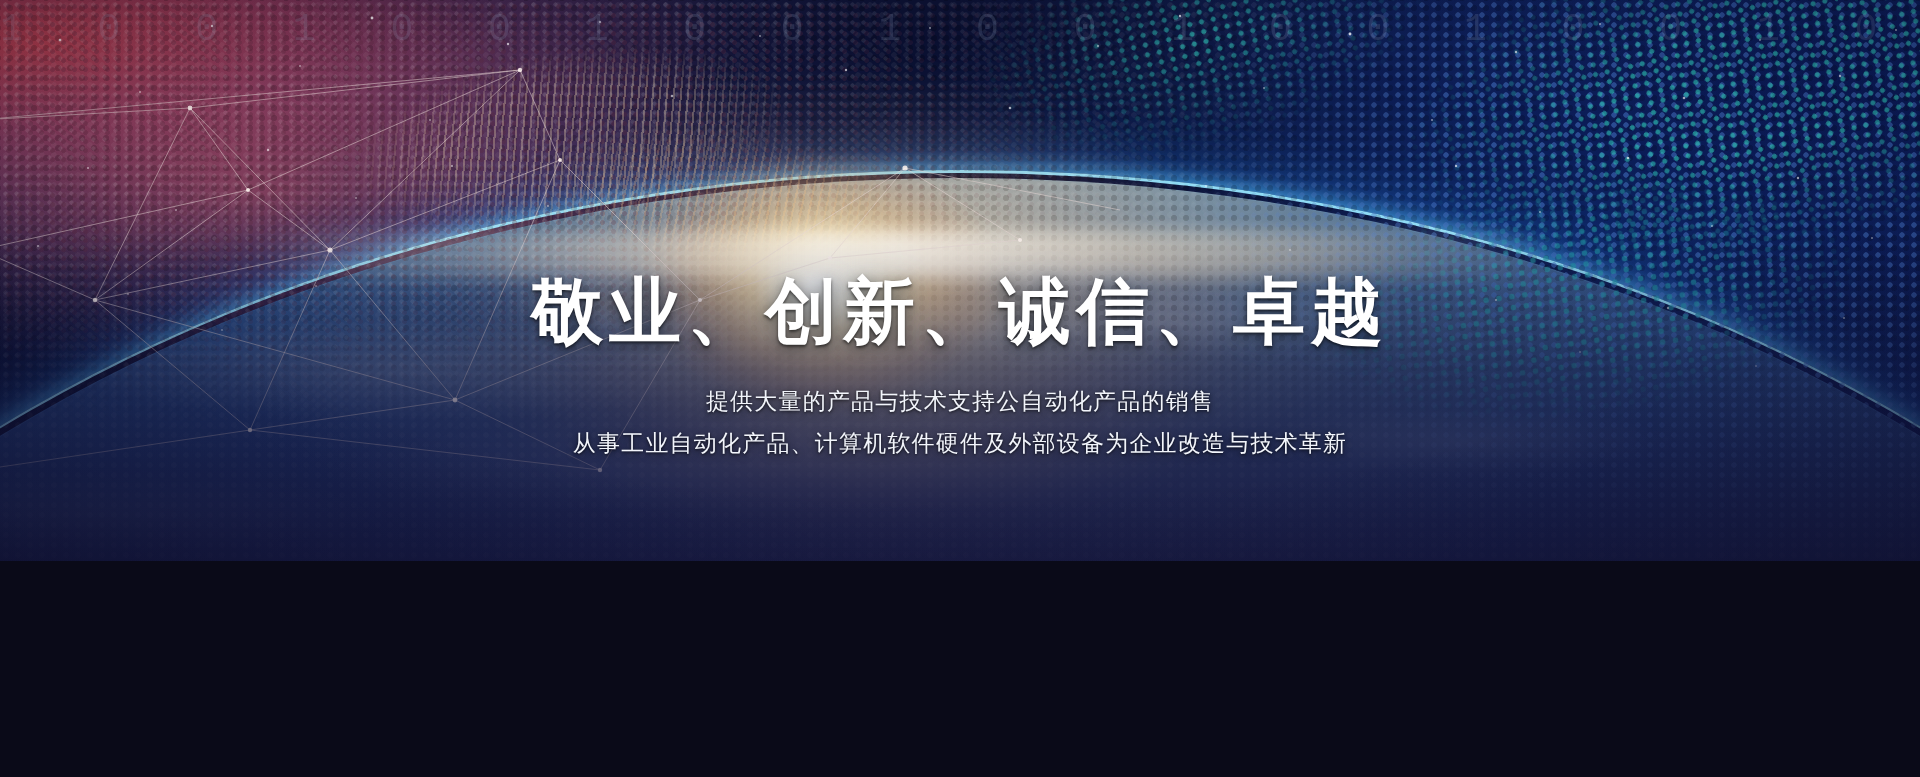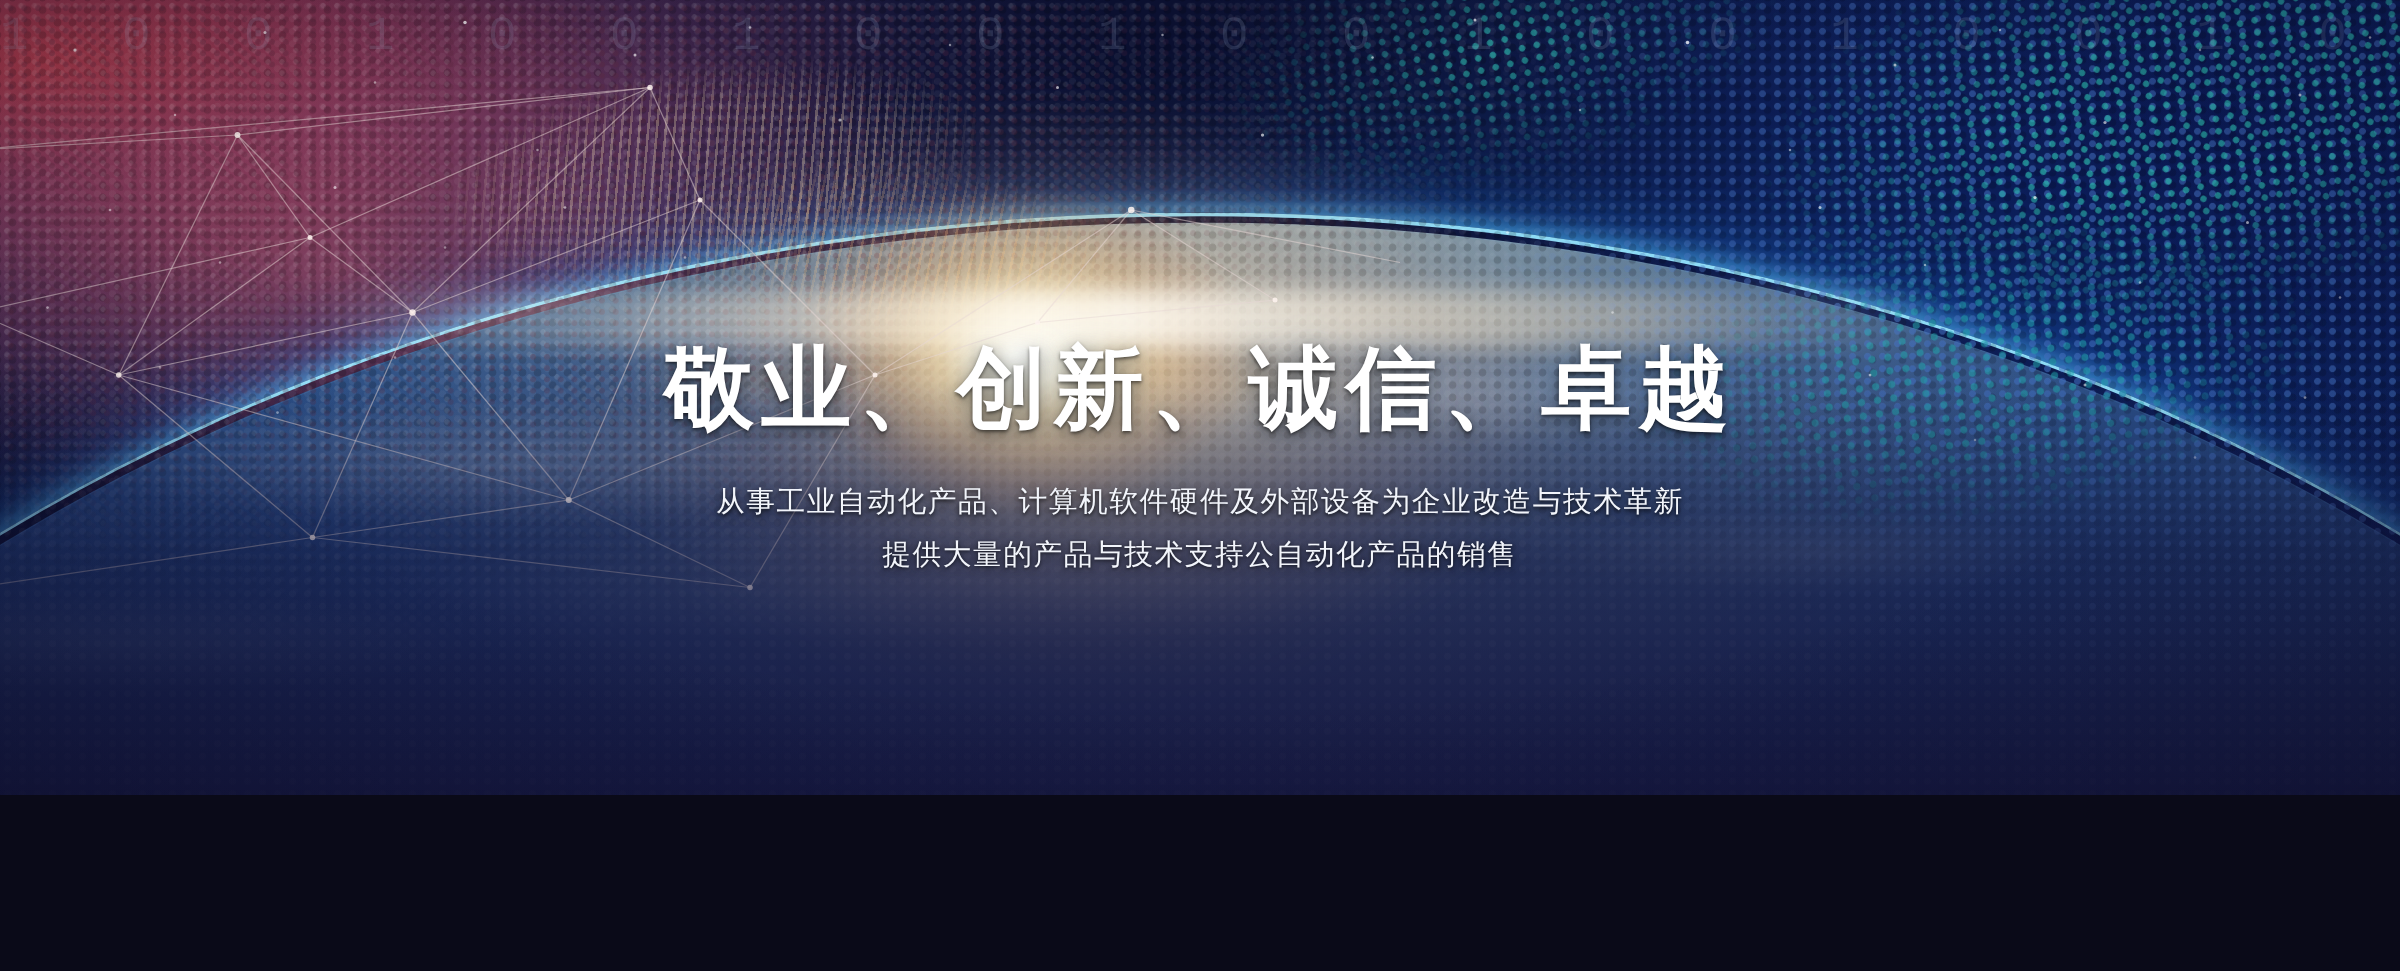--- a/index.html
+++ b/index.html
@@ -6,21 +6,21 @@
   html, body {
     margin: 0;
     padding: 0;
     background: #0a0a18;
   }
   * { box-sizing: border-box; }
 
   .stage {
     position: relative;
     width: 1920px;
-    height: 636px;
+    height: 561px;
     overflow: hidden;
     font-family: "Liberation Sans", "DejaVu Sans", sans-serif;
     background: #0b1030;
     padding-left: 16px;
   }
 
   
   .layer { position: absolute; inset: 0; }
 
   .bg-base {
@@ -454,18 +454,18 @@
   </div>
 
   <div class="binary">1 0 0 1 0 0 1 0 0 1 0 0 1 0 0 1 0 0 1 0 0 1</div>
 
   <div class="vignette-bottom"></div>
   <div class="vignette-edges"></div>
 
   <div class="hero-copy">
     <h1 class="hero-title">敬业、创新、诚信、卓越</h1>
     <p class="hero-sub">
+      <span>提供大量的产品与技术支持公自动化产品的销售</span>
       <span>从事工业自动化产品、计算机软件硬件及外部设备为企业改造与技术革新</span>
-      <span>提供大量的产品与技术支持公自动化产品的销售</span>
     </p>
   </div>
 
 </div>
 
 </body></html>

